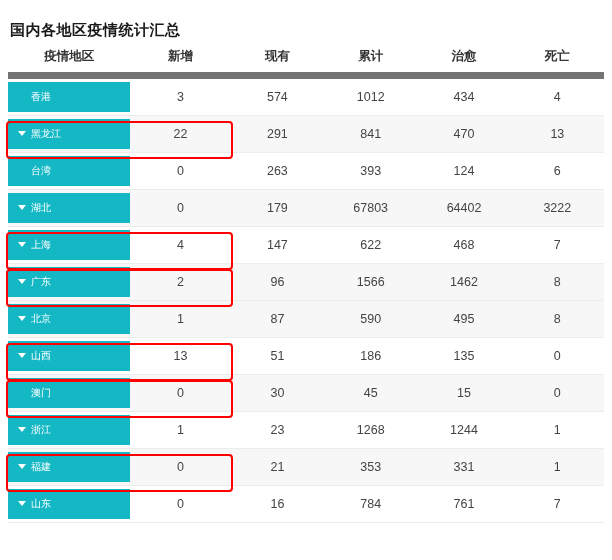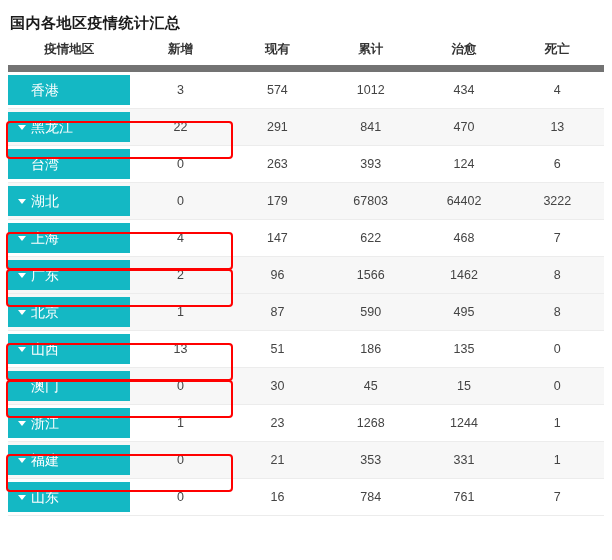--- a/index.html
+++ b/index.html
@@ -12,21 +12,21 @@
     height: 560px;
     font-family: "Liberation Sans", "DejaVu Sans", sans-serif;
     color: #333;
     overflow: hidden;
   }
   .page {
     position: relative;
     width: 612px;
     height: 560px;
     box-sizing: border-box;
-    padding: 6px 8px;
+    padding: 13px 8px;
   }
   .title {
     font-size: 15px;
     font-weight: bold;
     color: #1a1a1a;
     padding: 8px 2px 2px 2px;
     letter-spacing: 0.5px;
   }
   .subtitle {
     font-size: 11.5px;
@@ -77,21 +77,21 @@
     position: relative;
   }
   .region-chip {
     background: #14b8c4;
     color: #ffffff;
     height: 30px;
     line-height: 30px;
     margin: 0;
     text-align: left;
     padding-left: 10px;
-    font-size: 14px;
+    font-size: 10px;
     position: relative;
     box-sizing: border-box;
   }
   .caret {
     display: inline-block;
     width: 0;
     height: 0;
     border-left: 4.5px solid transparent;
     border-right: 4.5px solid transparent;
     border-top: 5px solid #ffffff;

